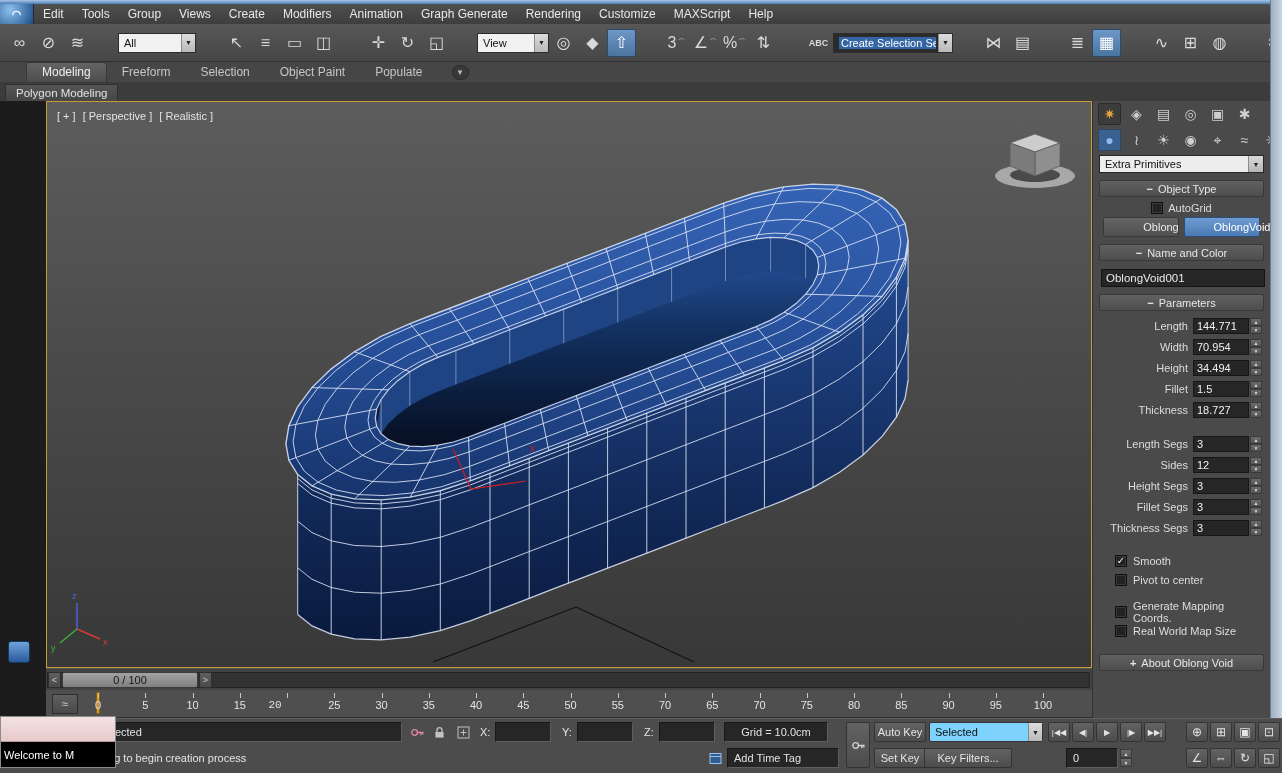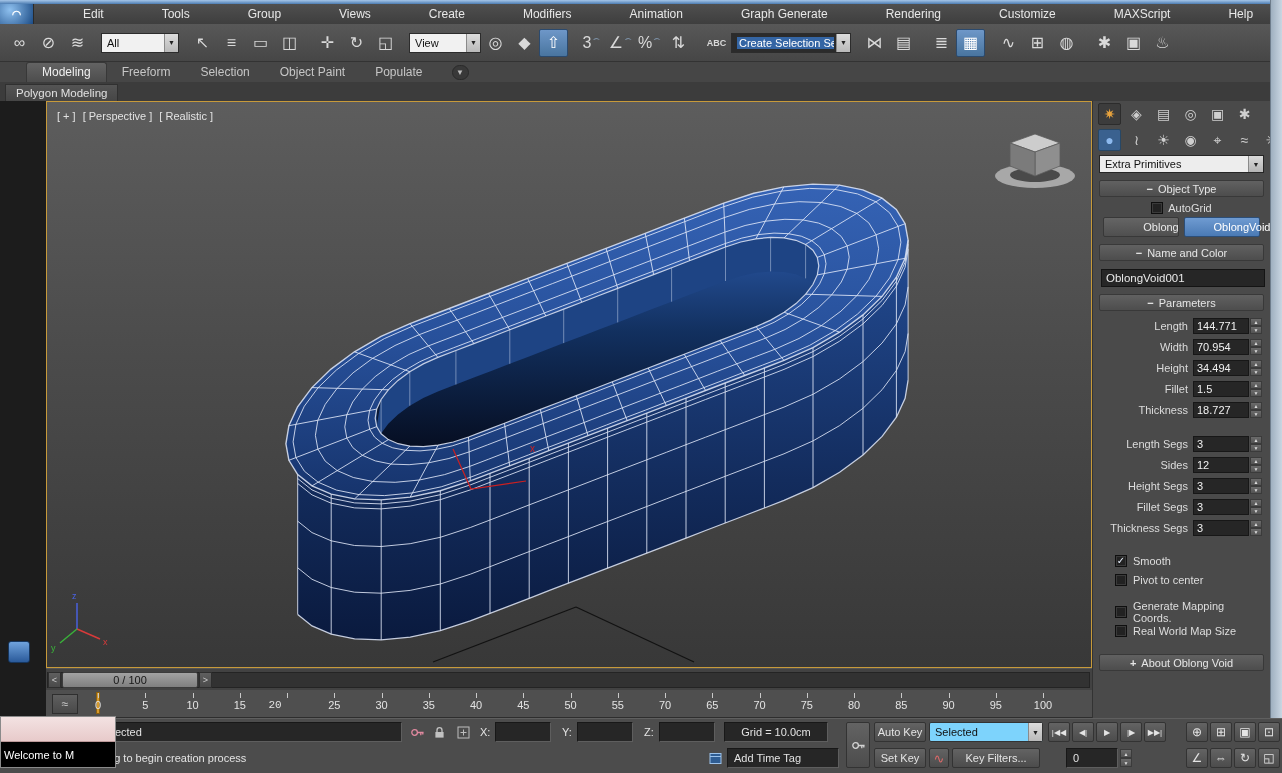--- a/index.html
+++ b/index.html
@@ -3,28 +3,28 @@
 <meta charset="utf-8">
 <style>
   *{margin:0;padding:0;box-sizing:border-box;font-family:"Liberation Sans",sans-serif;}
   html,body{width:1282px;height:773px;overflow:hidden;background:#4a4a4a;}
   #root{position:absolute;left:0;top:0;width:1282px;height:773px;background:#4a4a4a;}
 
   
   #titlestrip{position:absolute;left:0;top:0;width:1282px;height:4px;background:linear-gradient(#a6c6e8,#4d7db2);}
   #menubar{position:absolute;left:0;top:4px;width:1270px;height:20px;background:linear-gradient(#4f4f4f,#3e3e3e);display:flex;align-items:center;color:#e8e8e8;font-size:12px;}
   #appbtn{width:34px;height:20px;background:radial-gradient(circle at 30% 30%,#8ec0ef,#1c4c86);border-right:1px solid #2a2a2a;display:flex;align-items:center;justify-content:center;color:#fff;font-size:11px;font-weight:bold;}
-  .menu-item{padding:3px 9px;cursor:default;margin-left:40px;}
+  .menu-item{padding:3px 9px;cursor:default;}
 
   #maintoolbar{position:absolute;left:0;top:24px;width:1270px;height:38px;background:linear-gradient(#585858,#464646);border-bottom:1px solid #333;display:flex;align-items:center;padding-left:5px;}
   .tbtn{width:29px;height:28px;display:flex;align-items:center;justify-content:center;color:#d9d9d9;font-size:16px;border-radius:2px;flex:none;}
   .tbtn.sm{font-size:9px;font-weight:bold;letter-spacing:0;}
   .tbtn.active{background:linear-gradient(#6e97c8,#49759f);border:1px solid #2b4a6e;color:#fff;}
   .tbtn .mag{font-size:8px;color:#9fc3e8;margin-left:1px;}
-  .gapL{margin-left:9px;}
+  .gapL{margin-left:26px;}
   .tcombo{height:20px;background:#f1f1f1;color:#111;font-size:11px;display:flex;align-items:center;border:1px solid #2c2c2c;position:relative;padding:0 16px 0 5px;flex:none;}
   .tcombo .arrow{position:absolute;right:0;top:0;width:14px;height:100%;background:linear-gradient(#dcdcdc,#b9b9b9);border-left:1px solid #8a8a8a;font-size:7px;display:flex;align-items:center;justify-content:center;color:#222;}
   .tcombo.dark{background:#2b2b2b;color:#fff;}
   .tcombo.dark .selhl{background:#3465a4;padding:0 2px;white-space:nowrap;overflow:hidden;}
 
   #ribbontabs{position:absolute;left:0;top:62px;width:1270px;height:20px;background:#464646;display:flex;align-items:flex-end;padding-left:26px;font-size:12px;color:#c6c6c6;}
   .rtab{padding:2px 15px 3px;flex:none;}
   .rtab.active{background:linear-gradient(#636363,#4d4d4d);border:1px solid #383838;border-bottom:none;border-radius:3px 3px 0 0;color:#f0f0f0;}
   #ribbon-config{width:17px;height:15px;margin:0 0 2px 14px;border-radius:8px;background:#393939;border:1px solid #2a2a2a;color:#bbb;font-size:8px;display:flex;align-items:center;justify-content:center;}
   #ribbonsub{position:absolute;left:0;top:82px;width:1270px;height:19px;background:#3c3c3c;display:flex;align-items:flex-end;font-size:11.5px;color:#e0e0e0;}
@@ -577,21 +577,21 @@
     </div>
     <div class="sbtn" style="left:874px;top:3px;width:52px;">Auto Key</div>
     <div class="sbtn" id="key-mode-combo" style="left:929px;top:3px;width:114px;">
       <span>Selected</span>
       <span class="arrow">▼</span>
     </div>
     <div id="transport"></div>
 
     <div class="sbtn" style="left:874px;top:29px;width:52px;">Set Key</div>
     <div class="sbtn" style="left:929px;top:29px;width:20px;color:#e06a6a;font-size:13px;">∿</div>
-    <div class="sbtn" style="left:952px;top:29px;width:88px;">Key Filters...</div>
+    <div class="sbtn" style="left:924px;top:29px;width:88px;">Key Filters...</div>
     <div class="sunken" style="left:1066px;top:29px;width:52px;">
       <span>0</span>
     </div>
     <div class="pspin" style="position:absolute;left:1119px;top:30px;height:18px;">
         <div>▲</div>
         <div>▼</div>
       </div>
 
     <div id="navgrid1"></div>
     <div id="navgrid2"></div>

